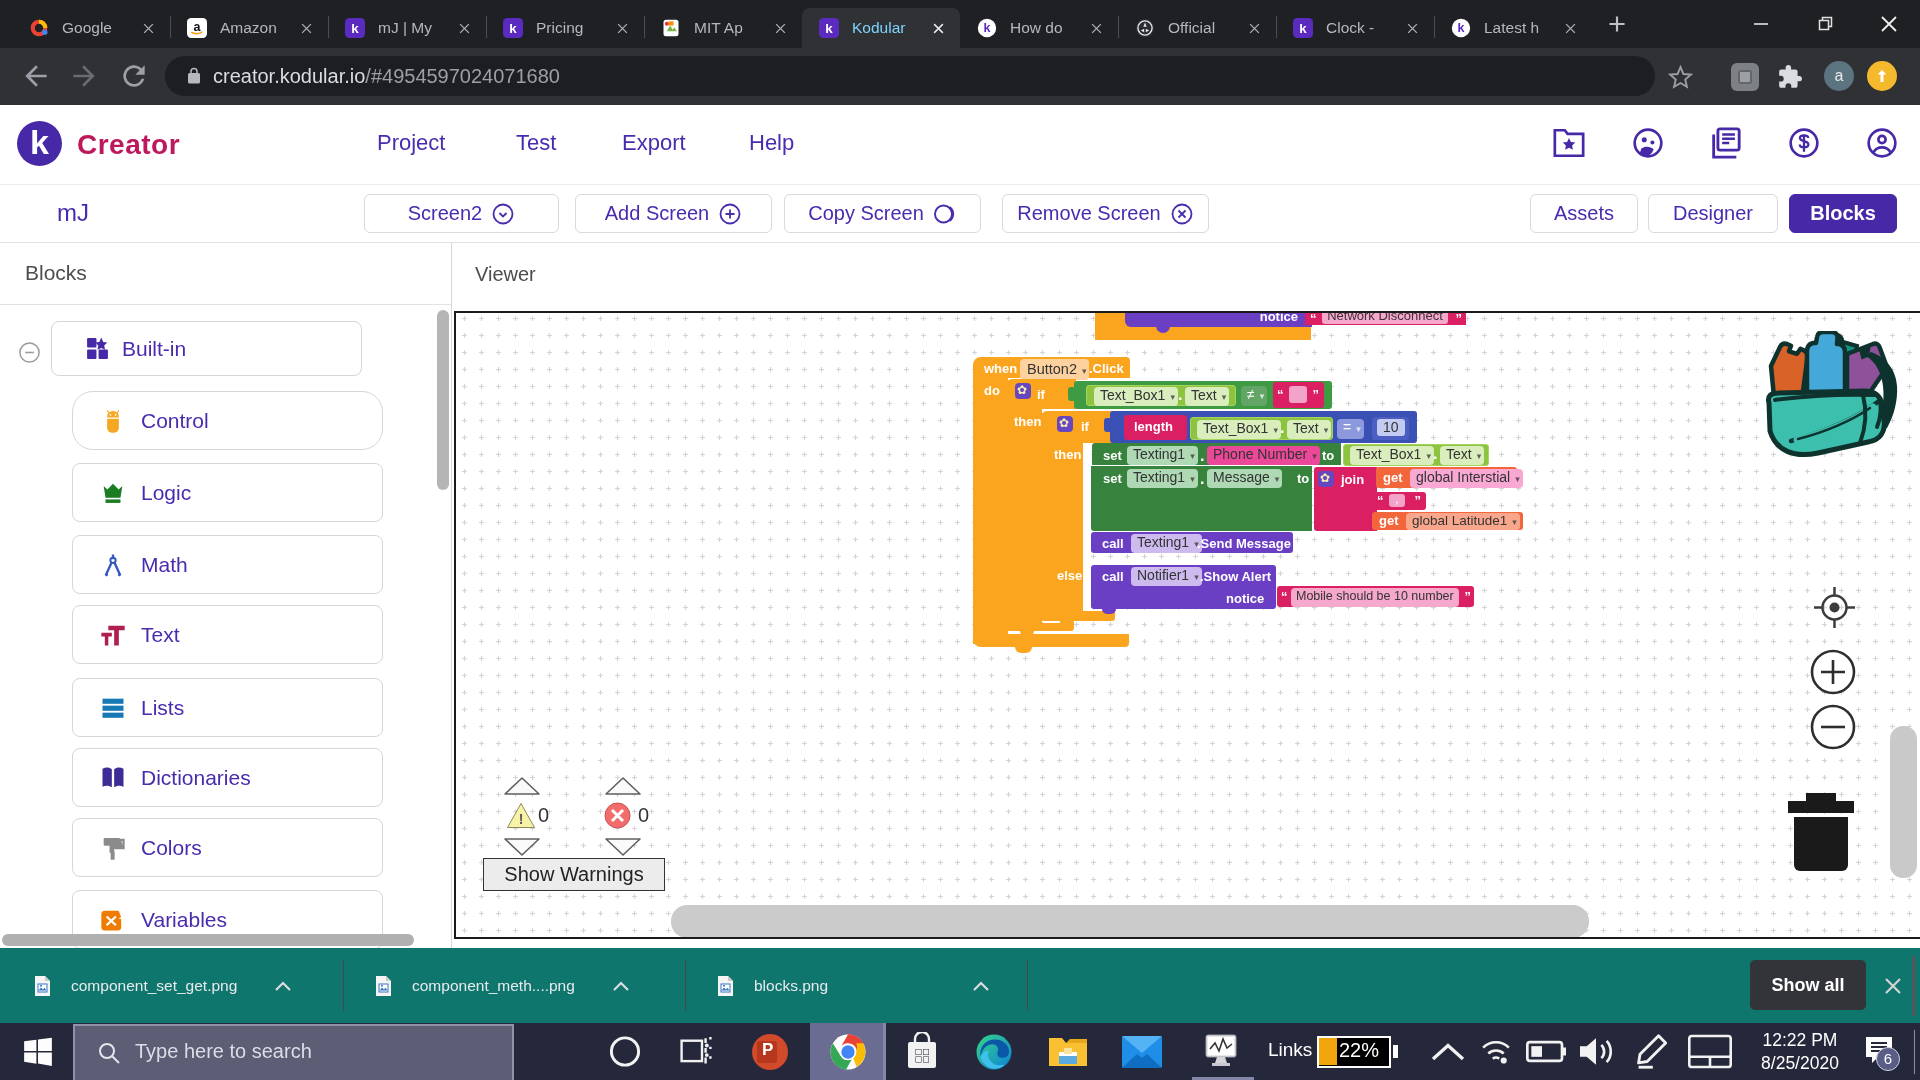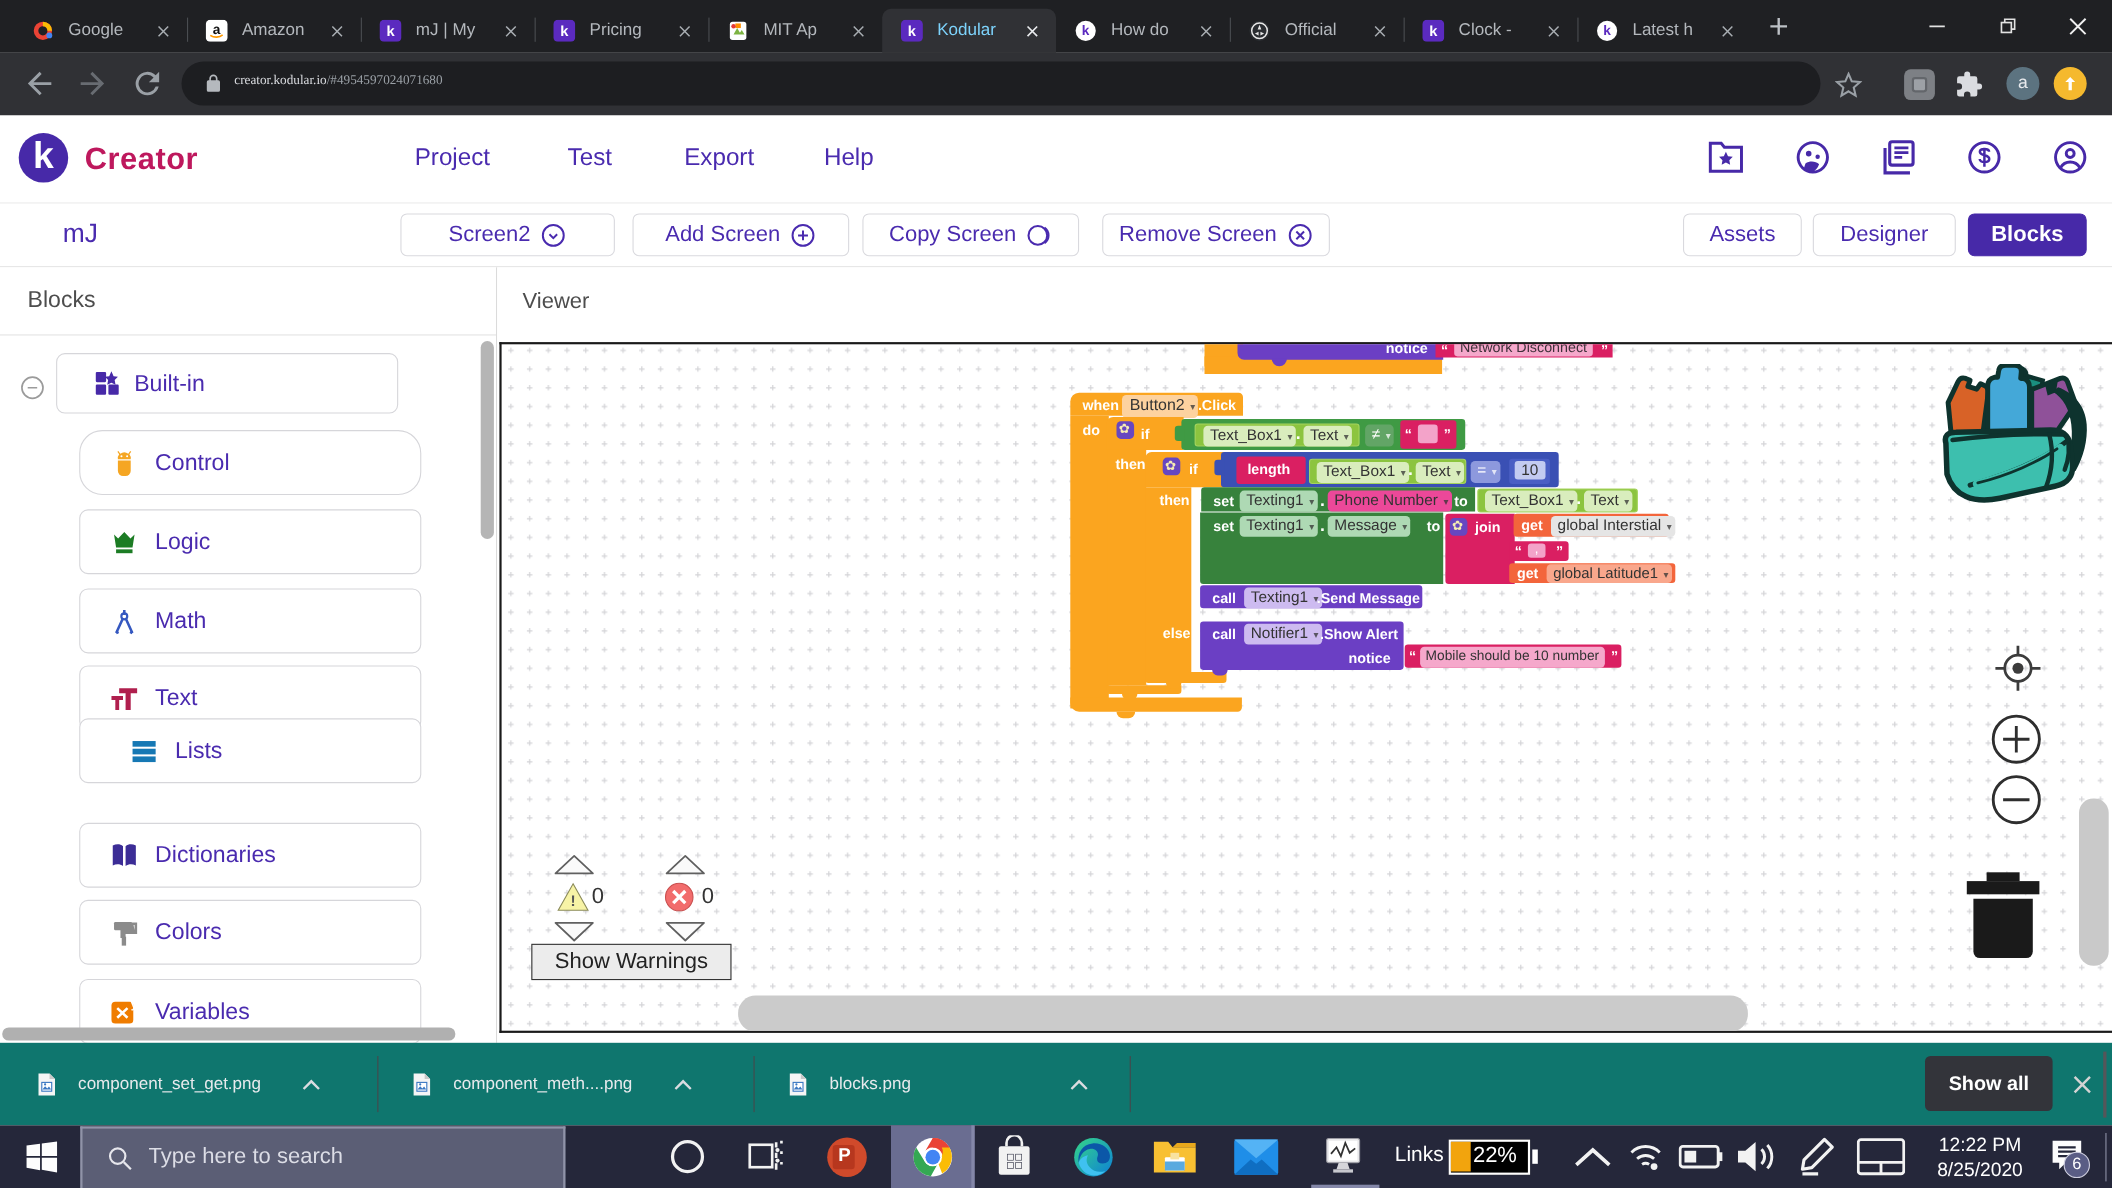--- a/index.html
+++ b/index.html
@@ -196,21 +196,21 @@
     <svg class="navic" style="left:68px;" width="32" height="32" viewBox="0 0 24 24">
         <path d="M4 11h12.2l-5.6-5.6L12 4l8 8-8 8-1.4-1.4 5.6-5.6H4z" fill="#686c72"></path>
       </svg>
     <svg class="navic" style="left:118px;" width="32" height="32" viewBox="0 0 24 24">
         <path d="M17.65 6.35A8 8 0 1 0 19.73 14h-2.08a6 6 0 1 1-1.42-6.23L13 11h7V4z" fill="#9aa0a6"></path>
       </svg>
     <div id="urlpill">
       <svg class="abs" style="left:20px;top:11px;" width="18" height="18" viewBox="0 0 24 24">
           <path d="M18 8h-1V6a5 5 0 0 0-10 0v2H6a2 2 0 0 0-2 2v10a2 2 0 0 0 2 2h12a2 2 0 0 0 2-2V10a2 2 0 0 0-2-2zM9 6a3 3 0 0 1 6 0v2H9z" fill="#b5b9be"></path>
         </svg>
-      <div class="abs" style="left:48px;top:9px;font-size:12px;color:#dadce0;font-family:Liberation Serif, serif;">creator.kodular.io<span style="color:#9aa0a6;">/#4954597024071680</span></div>
+      <div class="abs" style="left:48px;top:9px;font-size:20px;color:#dadce0;">creator.kodular.io<span style="color:#9aa0a6;">/#4954597024071680</span></div>
     </div>
     <svg class="abs" style="left:1668px;top:17px;" width="25" height="25" viewBox="0 0 24 24">
         <path d="M12 17.27L18.18 21l-1.64-7.03L22 9.24l-7.19-.61L12 2 9.19 8.63 2 9.24l5.46 4.73L5.82 21z" fill="none" stroke="#9aa0a6" stroke-width="1.8"></path>
       </svg>
     <div class="abs" style="left:1731px;top:15px;width:28px;height:28px;border-radius:6px;background:#7d8085;">
         <div class="abs" style="left:7px;top:7px;width:14px;height:14px;border-radius:3px;background:#9da1a6;border:2px solid #63666b;"></div>
       </div>
     <svg class="abs" style="left:1777px;top:16px;" width="26" height="26" viewBox="0 0 24 24">
         <path d="M20.5 11H19V7a2 2 0 0 0-2-2h-4V3.5a2.5 2.5 0 0 0-5 0V5H4a2 2 0 0 0-2 2v3.8h1.5a2.7 2.7 0 0 1 0 5.4H2V20a2 2 0 0 0 2 2h3.8v-1.5a2.7 2.7 0 0 1 5.4 0V22H17a2 2 0 0 0 2-2v-4h1.5a2.5 2.5 0 0 0 0-5z" fill="#dadce0"></path>
       </svg>
@@ -312,21 +312,21 @@
           <path d="M10.7 10l-5 11M13.3 10l5 11" stroke="#3558c0" stroke-width="2"></path>
           <path d="M5.7 21l1.8-1M18.3 21l-1.8-1" stroke="#3558c0" stroke-width="2"></path>
         </svg>
       Math</div>
     <div class="sbtn" style="top:362px;">
       <svg class="ic" viewBox="0 0 24 24">
           <path d="M8 4h14v4h-5v13h-4V8H8z" fill="#b01f4e"></path>
           <path d="M2 10h9v3.2H8v7.8H5v-7.8H2z" fill="#b01f4e"></path>
         </svg>
       Text</div>
-    <div class="sbtn" style="top:410px;padding-left:18px;">
+    <div class="sbtn" style="top:435px;">
       <svg class="ic" viewBox="0 0 24 24">
           <rect x="3" y="4" width="18" height="4.4" fill="#1678b4"></rect>
           <rect x="3" y="10" width="18" height="4.4" fill="#1678b4"></rect>
           <rect x="3" y="16" width="18" height="4.4" fill="#1678b4"></rect>
         </svg>
       Lists</div>
     <div class="sbtn" style="top:505px;">
       <svg class="ic" viewBox="0 0 24 24">
           <path d="M3 4c2.8-1.4 5.8-1.4 8 .5V20c-2.2-1.7-5.2-1.8-8-.5zM21 4c-2.8-1.4-5.8-1.4-8 .5V20c2.2-1.7 5.2-1.8 8-.5z" fill="#3c2d96"></path>
         </svg>
@@ -445,21 +445,21 @@
       <span style="position:absolute;left:744px;top:157px;color:#fff;font-weight:bold;">.</span>
       <span class="lbl dd" style="position:absolute;left:751px;top:156px;background:#aed9b4;font-size:14px;padding:0 3px 1px 6px;">Message</span>
       <span class="wtx" style="position:absolute;left:841px;top:159px;">to</span>
       <div class="blk" style="left:858px;top:154px;width:63px;height:64px;background:#da1f62;border-radius:3px 0 0 3px;"></div>
       <div class="blk" style="left:862px;top:158px;width:16px;height:16px;background:#6747c0;border-radius:4px;">
           <span style="position:absolute;left:2px;top:0px;color:#f6edb2;font-size:12px;">✿</span>
         </div>
       <span class="wtx" style="position:absolute;left:885px;top:160px;">join</span>
       <div class="blk" style="left:920px;top:154px;width:141px;height:21px;background:#f3653b;border-radius:3px;">
           <span class="wtx" style="position:absolute;left:7px;top:4px;">get</span>
-          <span class="lbl dd" style="position:absolute;left:34px;top:2px;background:#e5e5e5;font-size:14px;padding:0 3px 1px 6px;">global Interstial</span>
+          <span class="lbl dd" style="position:absolute;left:34px;top:2px;background:#f9a8d4;font-size:14px;padding:0 3px 1px 6px;">global Interstial</span>
         </div>
       <div class="blk" style="left:916px;top:179px;width:54px;height:18px;background:#da1f62;border-radius:3px;">
           <span class="wtx" style="position:absolute;left:5px;top:2px;">“</span>
           <span style="position:absolute;left:17px;top:2px;width:16px;height:13px;background:#f3a3c9;border-radius:3px;color:#fff;font-size:12px;text-align:center;line-height:10px;">,</span>
           <span class="wtx" style="position:absolute;right:5px;top:2px;">”</span>
         </div>
       <div class="blk" style="left:916px;top:199px;width:151px;height:18px;background:#f3653b;border-radius:3px;">
           <span class="wtx" style="position:absolute;left:7px;top:2px;">get</span>
           <span class="lbl dd" style="position:absolute;left:34px;top:1px;background:#f9a78c;font-size:13.5px;padding:0 3px 0 6px;">global Latitude1</span>
         </div>

